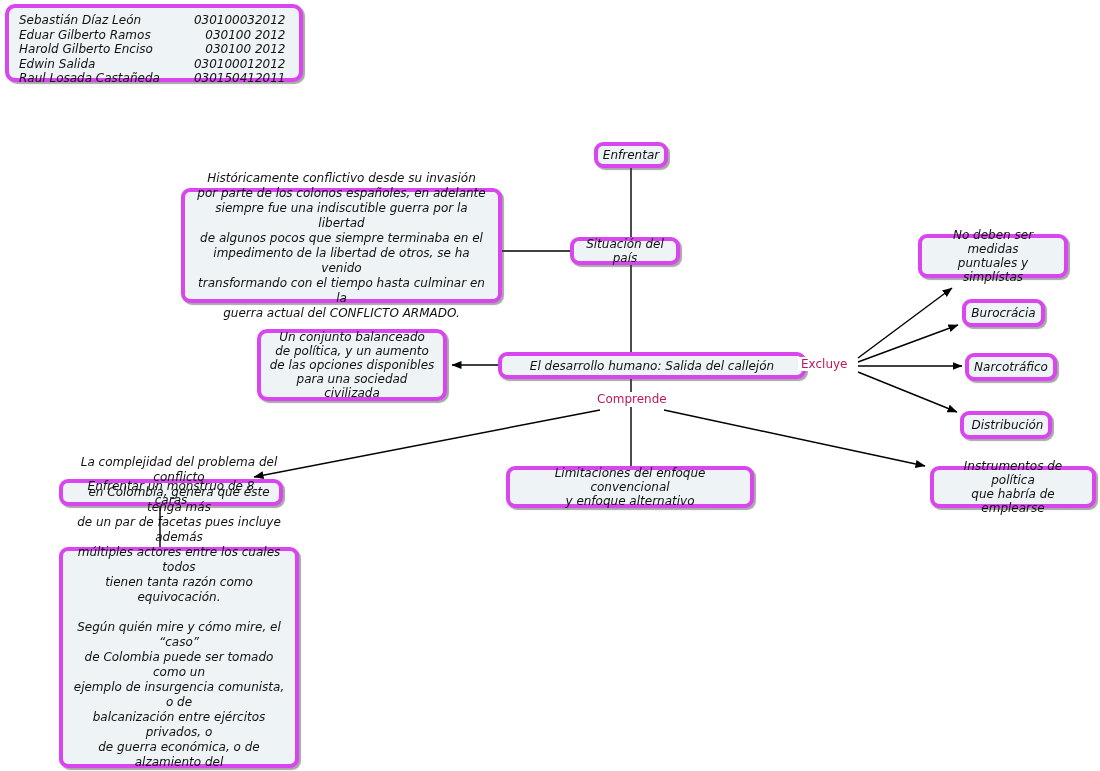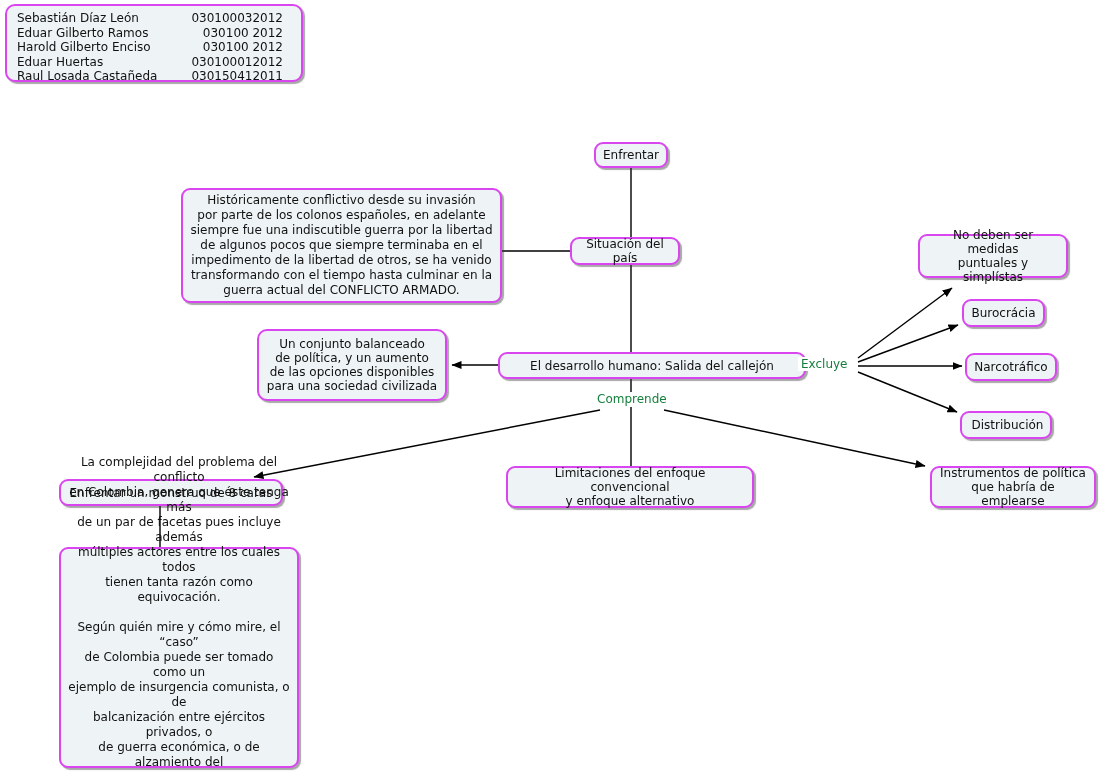--- a/index.html
+++ b/index.html
@@ -26,32 +26,33 @@
     left: 0;
     top: 0;
     width: 1100px;
     height: 771px;
     pointer-events: none;
   }
   .node {
     position: absolute;
     box-sizing: border-box;
     background: #eef3f5;
-    border: 2px solid #d946ef;
+    border: 4px solid #d946ef;
     border-radius: 9px;
     box-shadow: 2px 2px 1px rgba(60,60,60,0.45);
     display: flex;
     align-items: center;
     justify-content: center;
     text-align: center;
     color: #111111;
     font-size: 12px;
     line-height: 14px;
     padding: 3px 7px;
     white-space: pre-line;
+    font-style: italic;
   }
   .node.legend {
     background: #eef3f5;
     border-radius: 10px;
     text-align: left;
     justify-content: flex-start;
     align-items: flex-start;
     padding: 5px 8px 5px 10px;
   }
   .legend-table {
@@ -63,21 +64,21 @@
   .legend-table td {
     padding: 0 0 0 0;
     white-space: pre;
   }
   .legend-table td.name { padding-right: 34px; }
   .legend-table td.code { text-align: right; }
   .link-label {
     position: absolute;
     font-size: 12px;
     line-height: 14px;
-    color: #15803d;
+    color: #be185d;
     background: #ffffff;
     padding: 0 3px;
     white-space: nowrap;
   }
   .big-text {
     font-size: 12px;
     line-height: 15px;
     margin-left: 36px;
   }
 </style>
@@ -127,21 +128,21 @@
       </tr>
       <tr>
         <td class="name">Eduar Gilberto Ramos</td>
         <td class="code">030100 2012</td>
       </tr>
       <tr>
         <td class="name">Harold Gilberto Enciso</td>
         <td class="code">030100 2012</td>
       </tr>
       <tr>
-        <td class="name">Eduar Huertas</td>
+        <td class="name">Edwin Salida</td>
         <td class="code">030100012012</td>
       </tr>
       <tr>
         <td class="name">Raul Losada Castañeda</td>
         <td class="code">030150412011</td>
       </tr>
     </tbody></table>
   </div>
 
   <div class="node" style="left:594px; top:142px; width:74px; height:26px;">Enfrentar</div>

